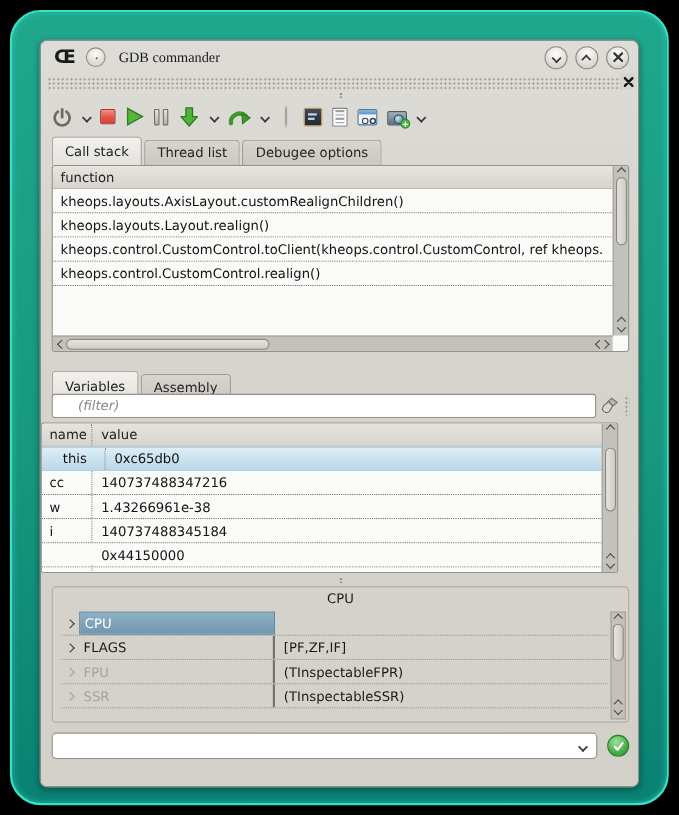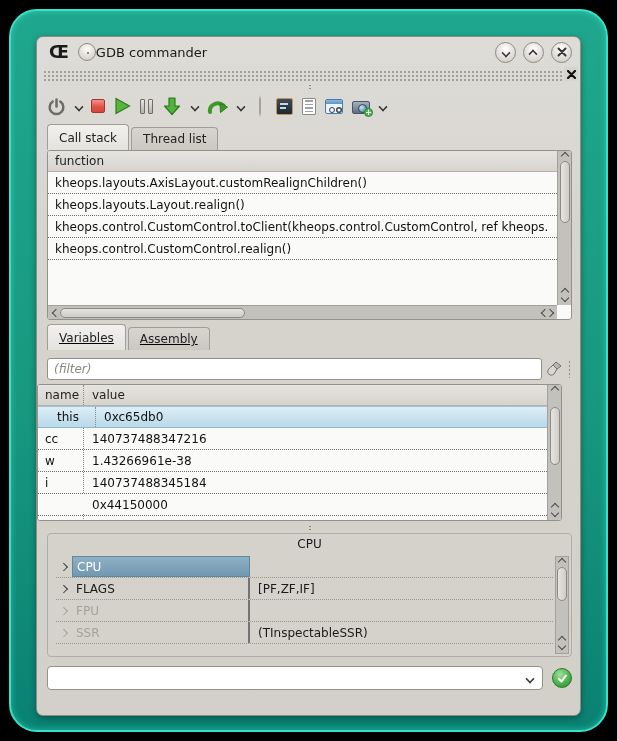--- a/index.html
+++ b/index.html
@@ -17,21 +17,21 @@
     background:linear-gradient(180deg,#dedcd7 0%,#d7d4ce 30%,#d3d0ca 100%);
     box-shadow:0 2px 6px rgba(0,0,0,.35); overflow:hidden; }
 
   
   .titlebar { position:absolute; left:0; top:0; width:100%; height:30px; display:flex; align-items:center; padding:0 8px; }
   .logo { font-weight:bold; font-size:17px; color:#1a1a1a; margin-left:4px; letter-spacing:-1px; }
   .menu-orb { width:18px; height:18px; border-radius:50%; margin-left:10px;
     background:radial-gradient(circle at 50% 32%,#fdfdfc,#ddd9d3 65%,#c6c3bc);
     border:1px solid #908d86; position:relative; }
   .menu-orb::after { content:""; position:absolute; left:8px; top:8px; width:2px; height:2px; background:#6b6964; border-radius:50%; }
-  .title-text { font-size:13px; color:#1a1a1a; margin-left:0; }
+  .title-text { font-size:13px; color:#1a1a1a; margin-left:12px;font-family:Liberation Serif, serif; }
   .winbtns { margin-left:auto; display:flex; gap:7px; }
   .winbtn { width:21px; height:21px; border-radius:50%;
     background:radial-gradient(circle at 50% 32%,#ffffff,#dedbd5 62%,#c7c4be);
     border:1px solid #8d8a83; display:flex; align-items:center; justify-content:center; }
 
   
   .dockbar { position:absolute; left:6px; top:33px; width:533px; height:12px;
     background-image:radial-gradient(circle,#a3a099 0.8px, transparent 1px);
     background-size:4px 4px; }
   .dock-close { position:absolute; right:-2px; top:-3px; width:14px; height:14px; background:#d7d4ce; display:flex; align-items:center; justify-content:center; }
@@ -87,21 +87,21 @@
   .sthumb-h { height:10px; border-radius:5px; background:linear-gradient(180deg,#e6e4df,#cfccc6); border:1px solid #8c8a84; }
   .sb-chev { width:8px; height:8px; position:relative; flex:none; }
   .sb-chev::before { content:""; position:absolute; left:1px; top:2px; width:5px; height:5px; border-right:1.6px solid #4a4a46; border-bottom:1.6px solid #4a4a46; }
   .sb-up::before { transform:rotate(-135deg); }
   .sb-down::before { transform:rotate(45deg); top:0; }
   .sb-left::before { transform:rotate(135deg); left:3px; top:1px; }
   .sb-right::before { transform:rotate(-45deg); left:0; top:1px; }
 
   
   .filter-row { position:absolute; left:10px; top:320px; width:525px; height:24px; display:flex; align-items:center; }
-  .filter-input { flex:1; height:22px; border:1px solid #94918a; border-radius:3px; background:#fff; padding:0 6px;
+  .filter-input { flex:1; height:22px; border:1px solid #94918a; border-radius:3px; background:#fff; padding:0 23px;
     font-size:12px; font-style:italic; color:#555; font-family:"DejaVu Sans",sans-serif; outline:none; }
   .filter-input::placeholder { color:#8a8playe8a; color:#8a8880; font-style:italic; }
   .brush-btn { width:24px; height:22px; display:flex; align-items:center; justify-content:center; }
   .side-grip { width:4px; height:18px; margin-left:2px;
     background-image:radial-gradient(circle,#8b8881 0.8px,transparent 1px); background-size:3px 4px; }
 
   
   .name-col { width:46px; flex:none; border-right:1px dotted #8a8882; height:100%; display:flex; align-items:center; overflow:hidden; }
   .val-col { padding-left:8px; overflow:hidden; white-space:nowrap; }
 
@@ -224,20 +224,21 @@
       <span class="cam-icon">
           <span class="cam-plus">+</span>
         </span>
     </span>
     <span class="chev"></span>
   </div>
 
   <div class="tabrow" style="left:10px; top:87px;">
     <span class="tab active">Call stack</span>
     <span class="tab">Thread list</span>
+    <span class="tab">Debugee options</span>
   </div>
 
   <div class="panel" style="left:10px; top:113px; width:525px; height:170px;">
     <div style="position:absolute; left:0; top:0; right:14px; bottom:14px; overflow:hidden;">
       <div class="thead">function</div>
       <div class="trow">kheops.layouts.AxisLayout.customRealignChildren()</div>
       <div class="trow">kheops.layouts.Layout.realign()</div>
       <div class="trow">kheops.control.CustomControl.toClient(kheops.control.CustomControl, ref kheops.</div>
       <div class="trow">kheops.control.CustomControl.realign()</div>
     </div>
@@ -248,21 +249,21 @@
       <span class="sb-chev sb-down" style="margin-bottom:2px"></span>
     </div>
     <div class="hscroll">
       <span class="sb-chev sb-left" style="margin-left:2px"></span>
       <span class="sthumb-h" style="width:185px; margin-left:2px;"></span>
       <span class="sb-chev sb-left" style="margin-left:auto"></span>
       <span class="sb-chev sb-right" style="margin-right:2px"></span>
     </div>
   </div>
 
-  <div class="tabrow" style="left:10px; top:287px;text-decoration:underline;">
+  <div class="tabrow" style="left:10px; top:300px;">
     <span class="tab active">Variables</span>
     <span class="tab">Assembly</span>
   </div>
 
   <div class="filter-row">
     <input class="filter-input" placeholder="(filter)" style="">
     <span class="brush-btn">
       <svg width="18" height="18" viewBox="0 0 18 18">
         <path d="M11 2 L16 6 L12 9 L8 5 Z" fill="#b9b7b1" stroke="#6f6d66" stroke-width="1"></path>
         <path d="M8 5 L12 9 L9 14 C7 16 4 15 3 13 C2 11 4 8 6 7 Z" fill="#d9d7d1" stroke="#6f6d66" stroke-width="1"></path>
@@ -326,20 +327,21 @@
             <span class="exp-chev"></span>
           </span>
         <span class="cpu-name">FLAGS</span>
         <span class="cpu-val">[PF,ZF,IF]</span>
       </div>
       <div class="cpu-row disabled">
         <span class="cpu-expander">
             <span class="exp-chev"></span>
           </span>
         <span class="cpu-name">FPU</span>
+        <span class="cpu-val">(TInspectableFPR)</span>
       </div>
       <div class="cpu-row disabled">
         <span class="cpu-expander">
             <span class="exp-chev"></span>
           </span>
         <span class="cpu-name">SSR</span>
         <span class="cpu-val">(TInspectableSSR)</span>
       </div>
     </div>
     <div class="cpu-scroll">

